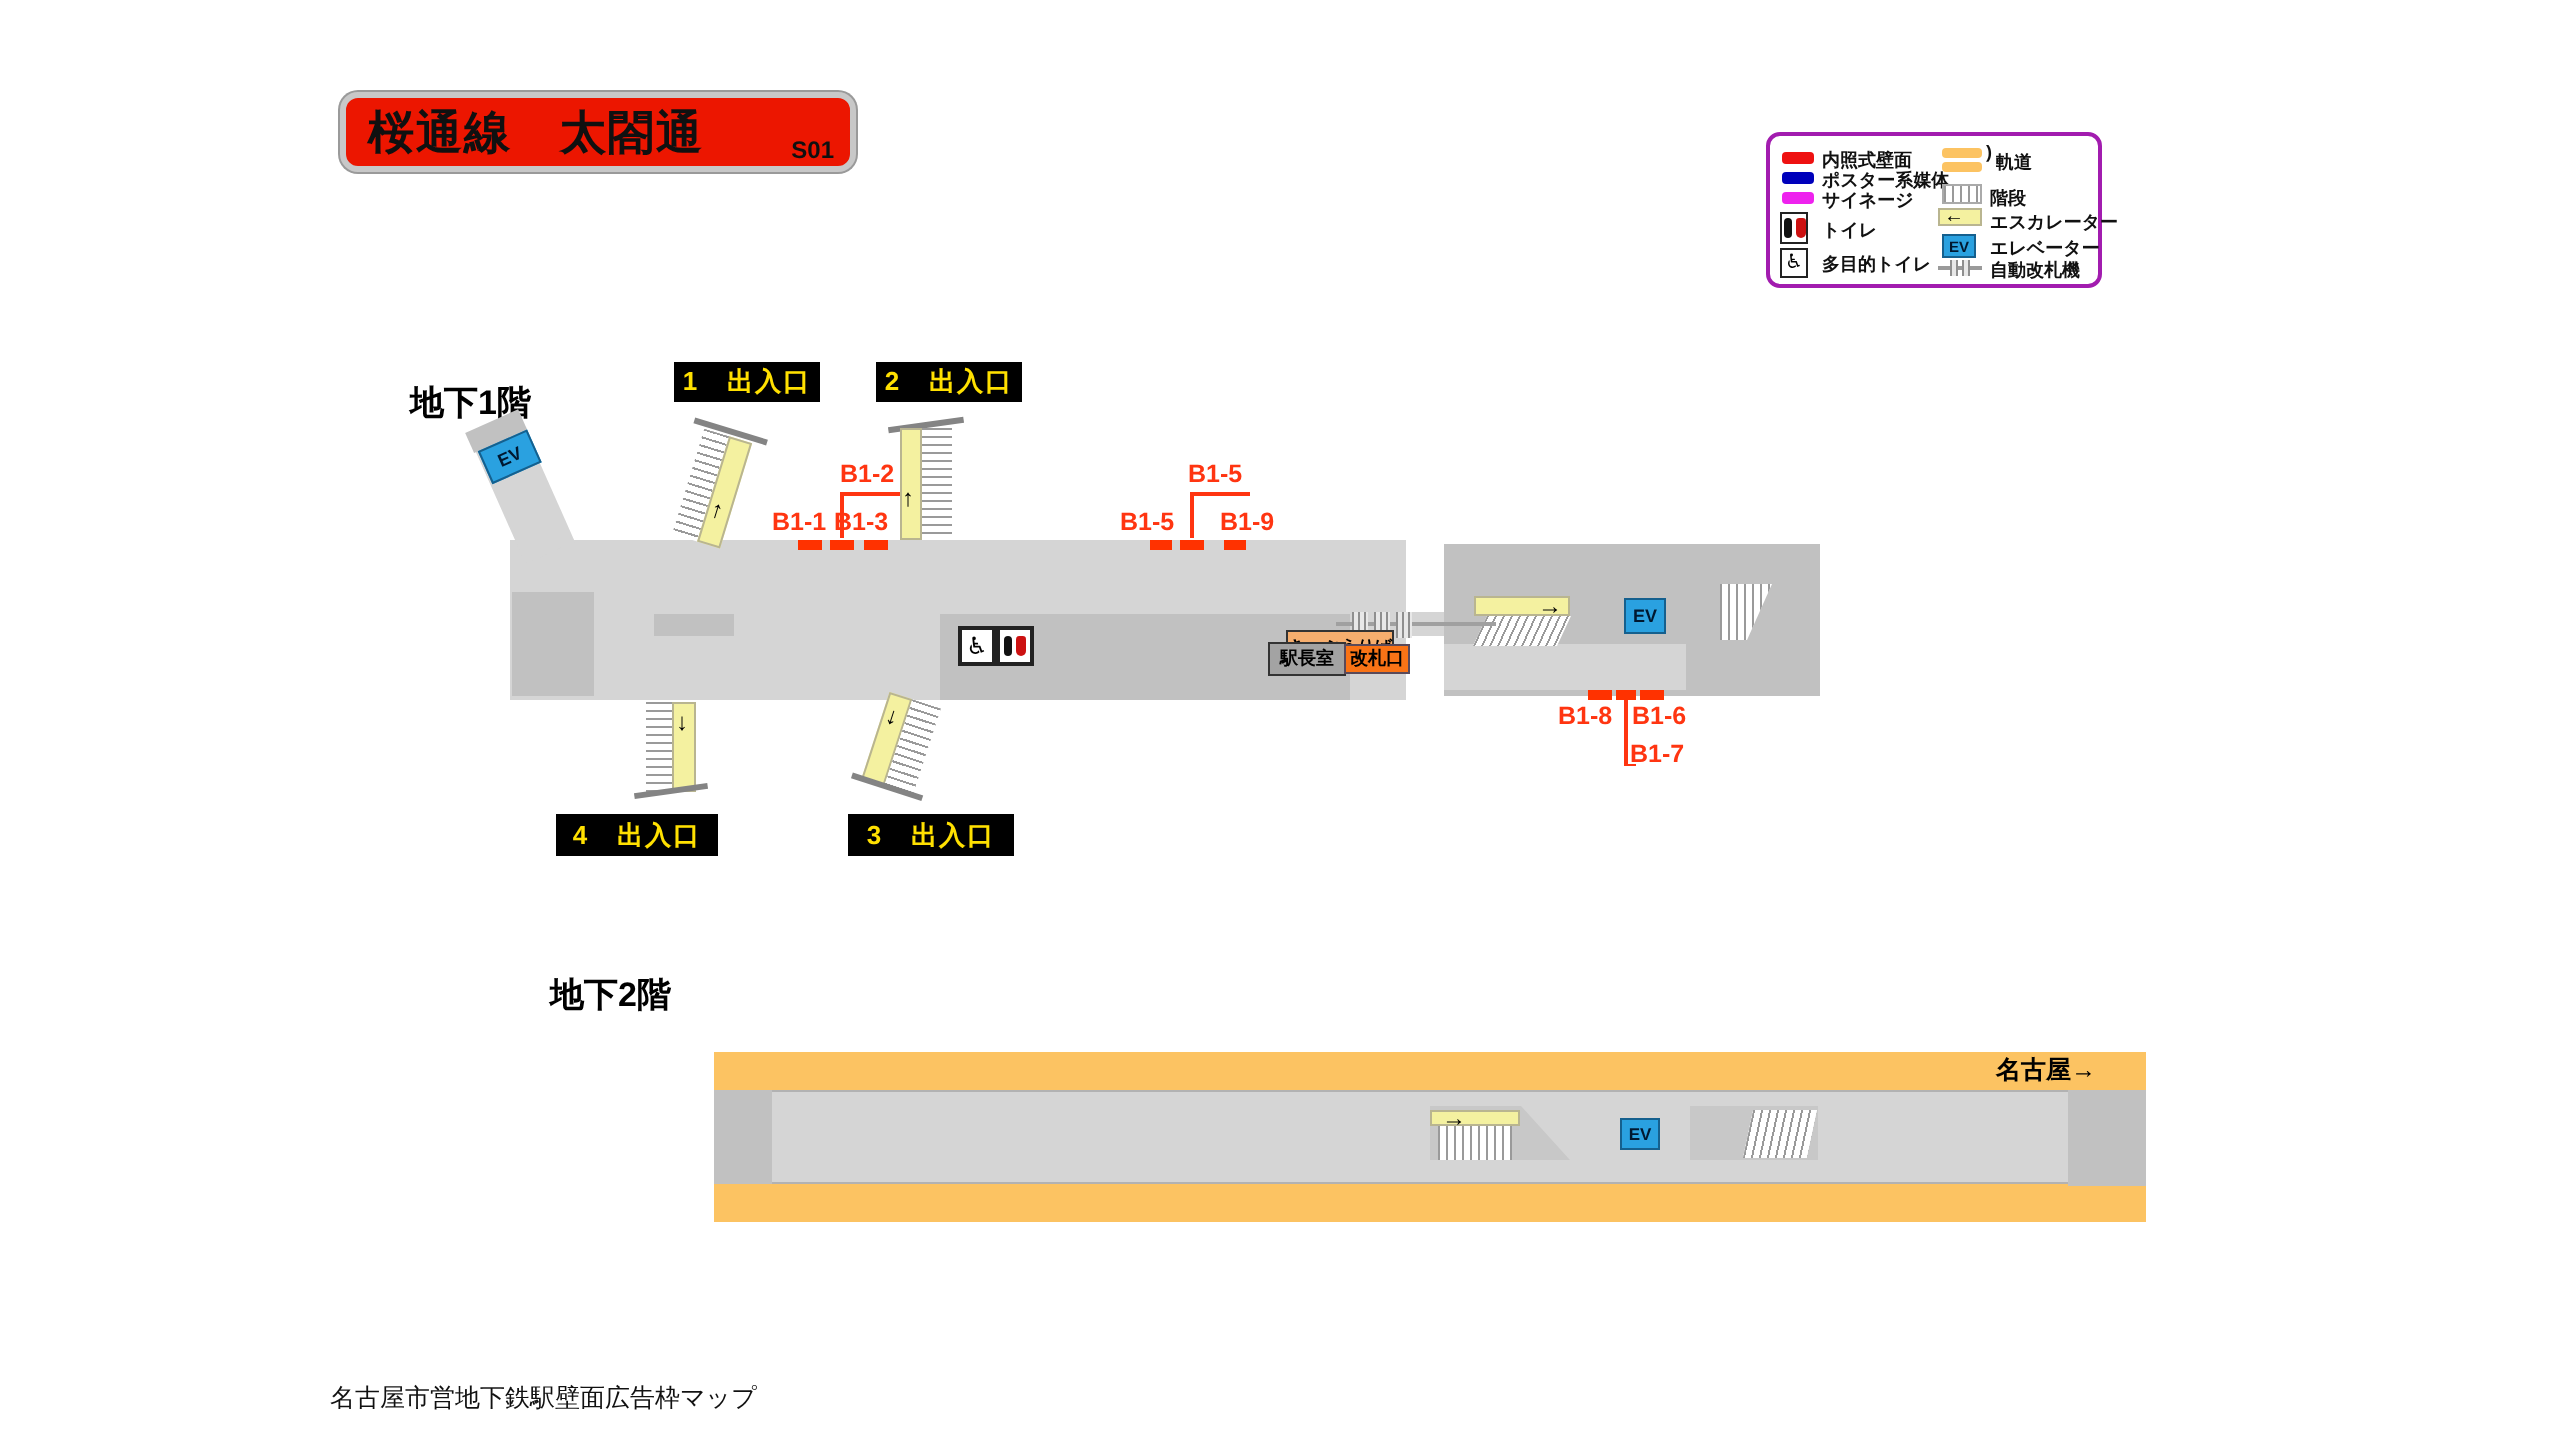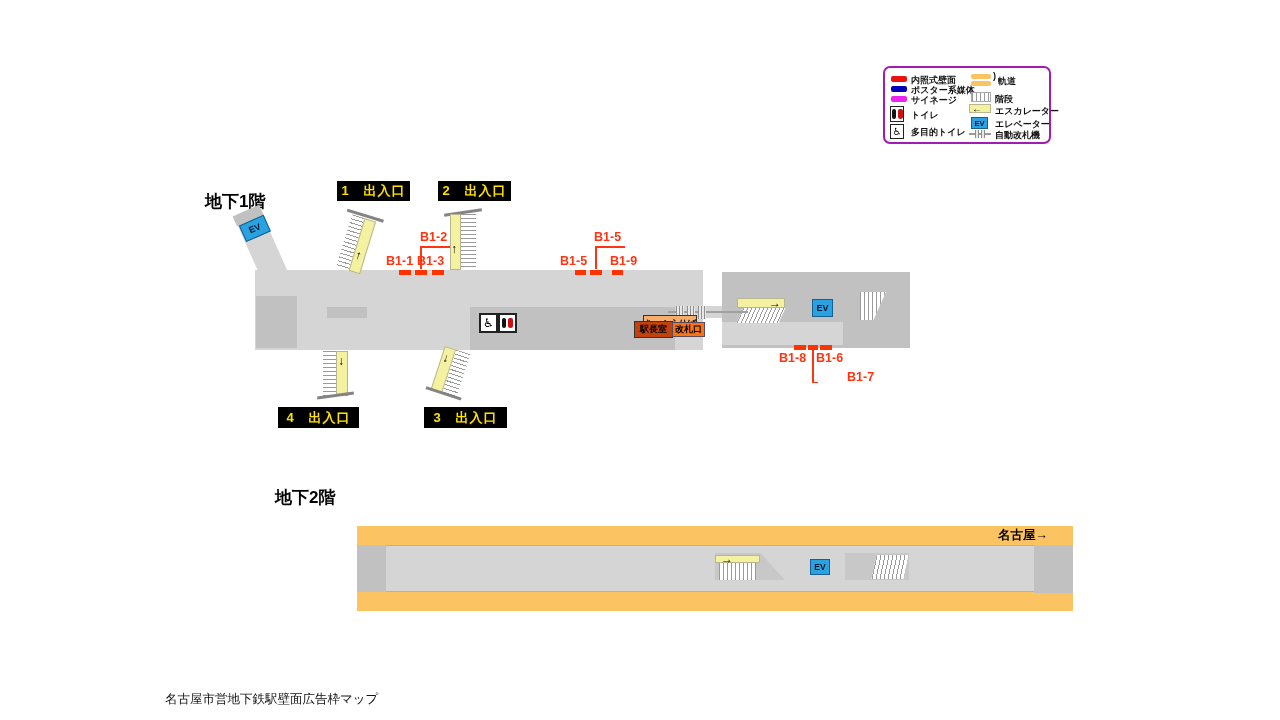--- a/index.html
+++ b/index.html
@@ -43,20 +43,24 @@
   .figm{display:inline-block;width:4px;height:10px;background:#111;border-radius:2px;}
   .figw{display:inline-block;width:5px;height:10px;background:#cc1111;border-radius:2px 2px 3px 3px;margin-left:2px;}
   .caption{position:absolute;left:165px;top:691px;font-size:12.5px;color:#111;}
   .dir-label{position:absolute;font-size:12.5px;font-weight:bold;color:#000;white-space:nowrap;}
 </style>
 </head>
 <body>
 
 <div id="canvas">
 
+  <div class="banner">
+    <span class="banner-text">桜通線　太閤通</span>
+    <span class="banner-code">S01</span>
+  </div>
 
   <div class="legend">
     <div class="lg-bar lg-red" style="left:6px;top:8px;"></div>
     <span class="lg-label" style="left:26px;top:6px;">内照式壁面</span>
     <div class="lg-bar lg-blue" style="left:6px;top:18px;"></div>
     <span class="lg-label" style="left:26px;top:16px;">ポスター系媒体</span>
     <div class="lg-bar lg-mag" style="left:6px;top:28px;"></div>
     <span class="lg-label" style="left:26px;top:26px;">サイネージ</span>
     <div class="iconbox" style="left:5px;top:38px;width:12px;height:14px;">
       <span class="figm"></span>
@@ -145,21 +149,21 @@
     <div class="hatch-v" style="left:860px;top:292px;width:26px;height:28px;clip-path:polygon(0 0,100% 0,52% 100%,0 100%);"></div>
 
     <div class="abs" style="left:668px;top:311px;width:80px;height:2px;background:#a0a0a0;"></div>
     <div style="position:absolute;left:676px;top:306px;width:32px;height:13px;">
       <div class="gatebar" style="left:0;top:0;"></div>
       <div class="gatebar" style="left:11px;top:0;"></div>
       <div class="gatebar" style="left:22px;top:0;"></div>
     </div>
 
     <div class="namebox" style="left:643px;top:295px;width:52px;height:15px;background:#f6ae6e;margin-top:20px;">きっぷうりば</div>
-    <div class="namebox" style="left:634px;top:321px;width:37px;height:15px;background:#c2410c;font-size:9px;">駅長室</div>
+    <div class="namebox" style="left:634px;top:321px;width:37px;height:15px;background:#a3a3a3;font-size:9px;">駅長室</div>
     <div class="namebox" style="left:672px;top:322px;width:31px;height:13px;background:#f97316;border-color:#5a4a5a;font-size:9px;">改札口</div>
 
     <div class="iconbox" style="left:479px;top:313px;width:15px;height:16px;font-size:12px;border-width:2px;">
       <span>♿</span>
     </div>
     <div class="iconbox" style="left:498px;top:313px;width:15px;height:16px;border-width:2px;">
       <span class="figm"></span>
         <span class="figw"></span>
     </div>
 
@@ -178,21 +182,21 @@
     <span class="adlabel" style="left:417px;top:254px;">B1-3</span>
     <div class="redline" style="left:420px;top:246px;width:30px;height:1.5px;"></div>
     <div class="redline" style="left:420px;top:246px;width:1.5px;height:23px;"></div>
     <span class="adlabel" style="left:560px;top:254px;">B1-5</span>
     <span class="adlabel" style="left:594px;top:230px;">B1-5</span>
     <span class="adlabel" style="left:610px;top:254px;">B1-9</span>
     <div class="redline" style="left:595px;top:246px;width:30px;height:1.5px;"></div>
     <div class="redline" style="left:595px;top:246px;width:1.5px;height:23px;"></div>
     <span class="adlabel" style="left:779px;top:351px;">B1-8</span>
     <span class="adlabel" style="left:816px;top:351px;">B1-6</span>
-    <span class="adlabel" style="left:815px;top:370px;padding-left:32px;">B1-7</span>
+    <span class="adlabel" style="left:815px;top:370px;">B1-7</span>
     <div class="redline" style="left:812px;top:350px;width:1.5px;height:33px;"></div>
     <div class="redline" style="left:812px;top:381.5px;width:6px;height:1.5px;"></div>
 
     <div class="exitbox" style="left:293px;top:181px;width:73px;height:20px;margin-left:44px;">1　出入口</div>
     <div class="exitbox" style="left:438px;top:181px;width:73px;height:20px;">2　出入口</div>
     <div class="exitbox" style="left:278px;top:407px;width:81px;height:21px;">4　出入口</div>
     <div class="exitbox" style="left:424px;top:407px;width:83px;height:21px;">3　出入口</div>
   </div>
 
   <span class="floor-label" style="left:275px;top:486px;">地下2階</span>

